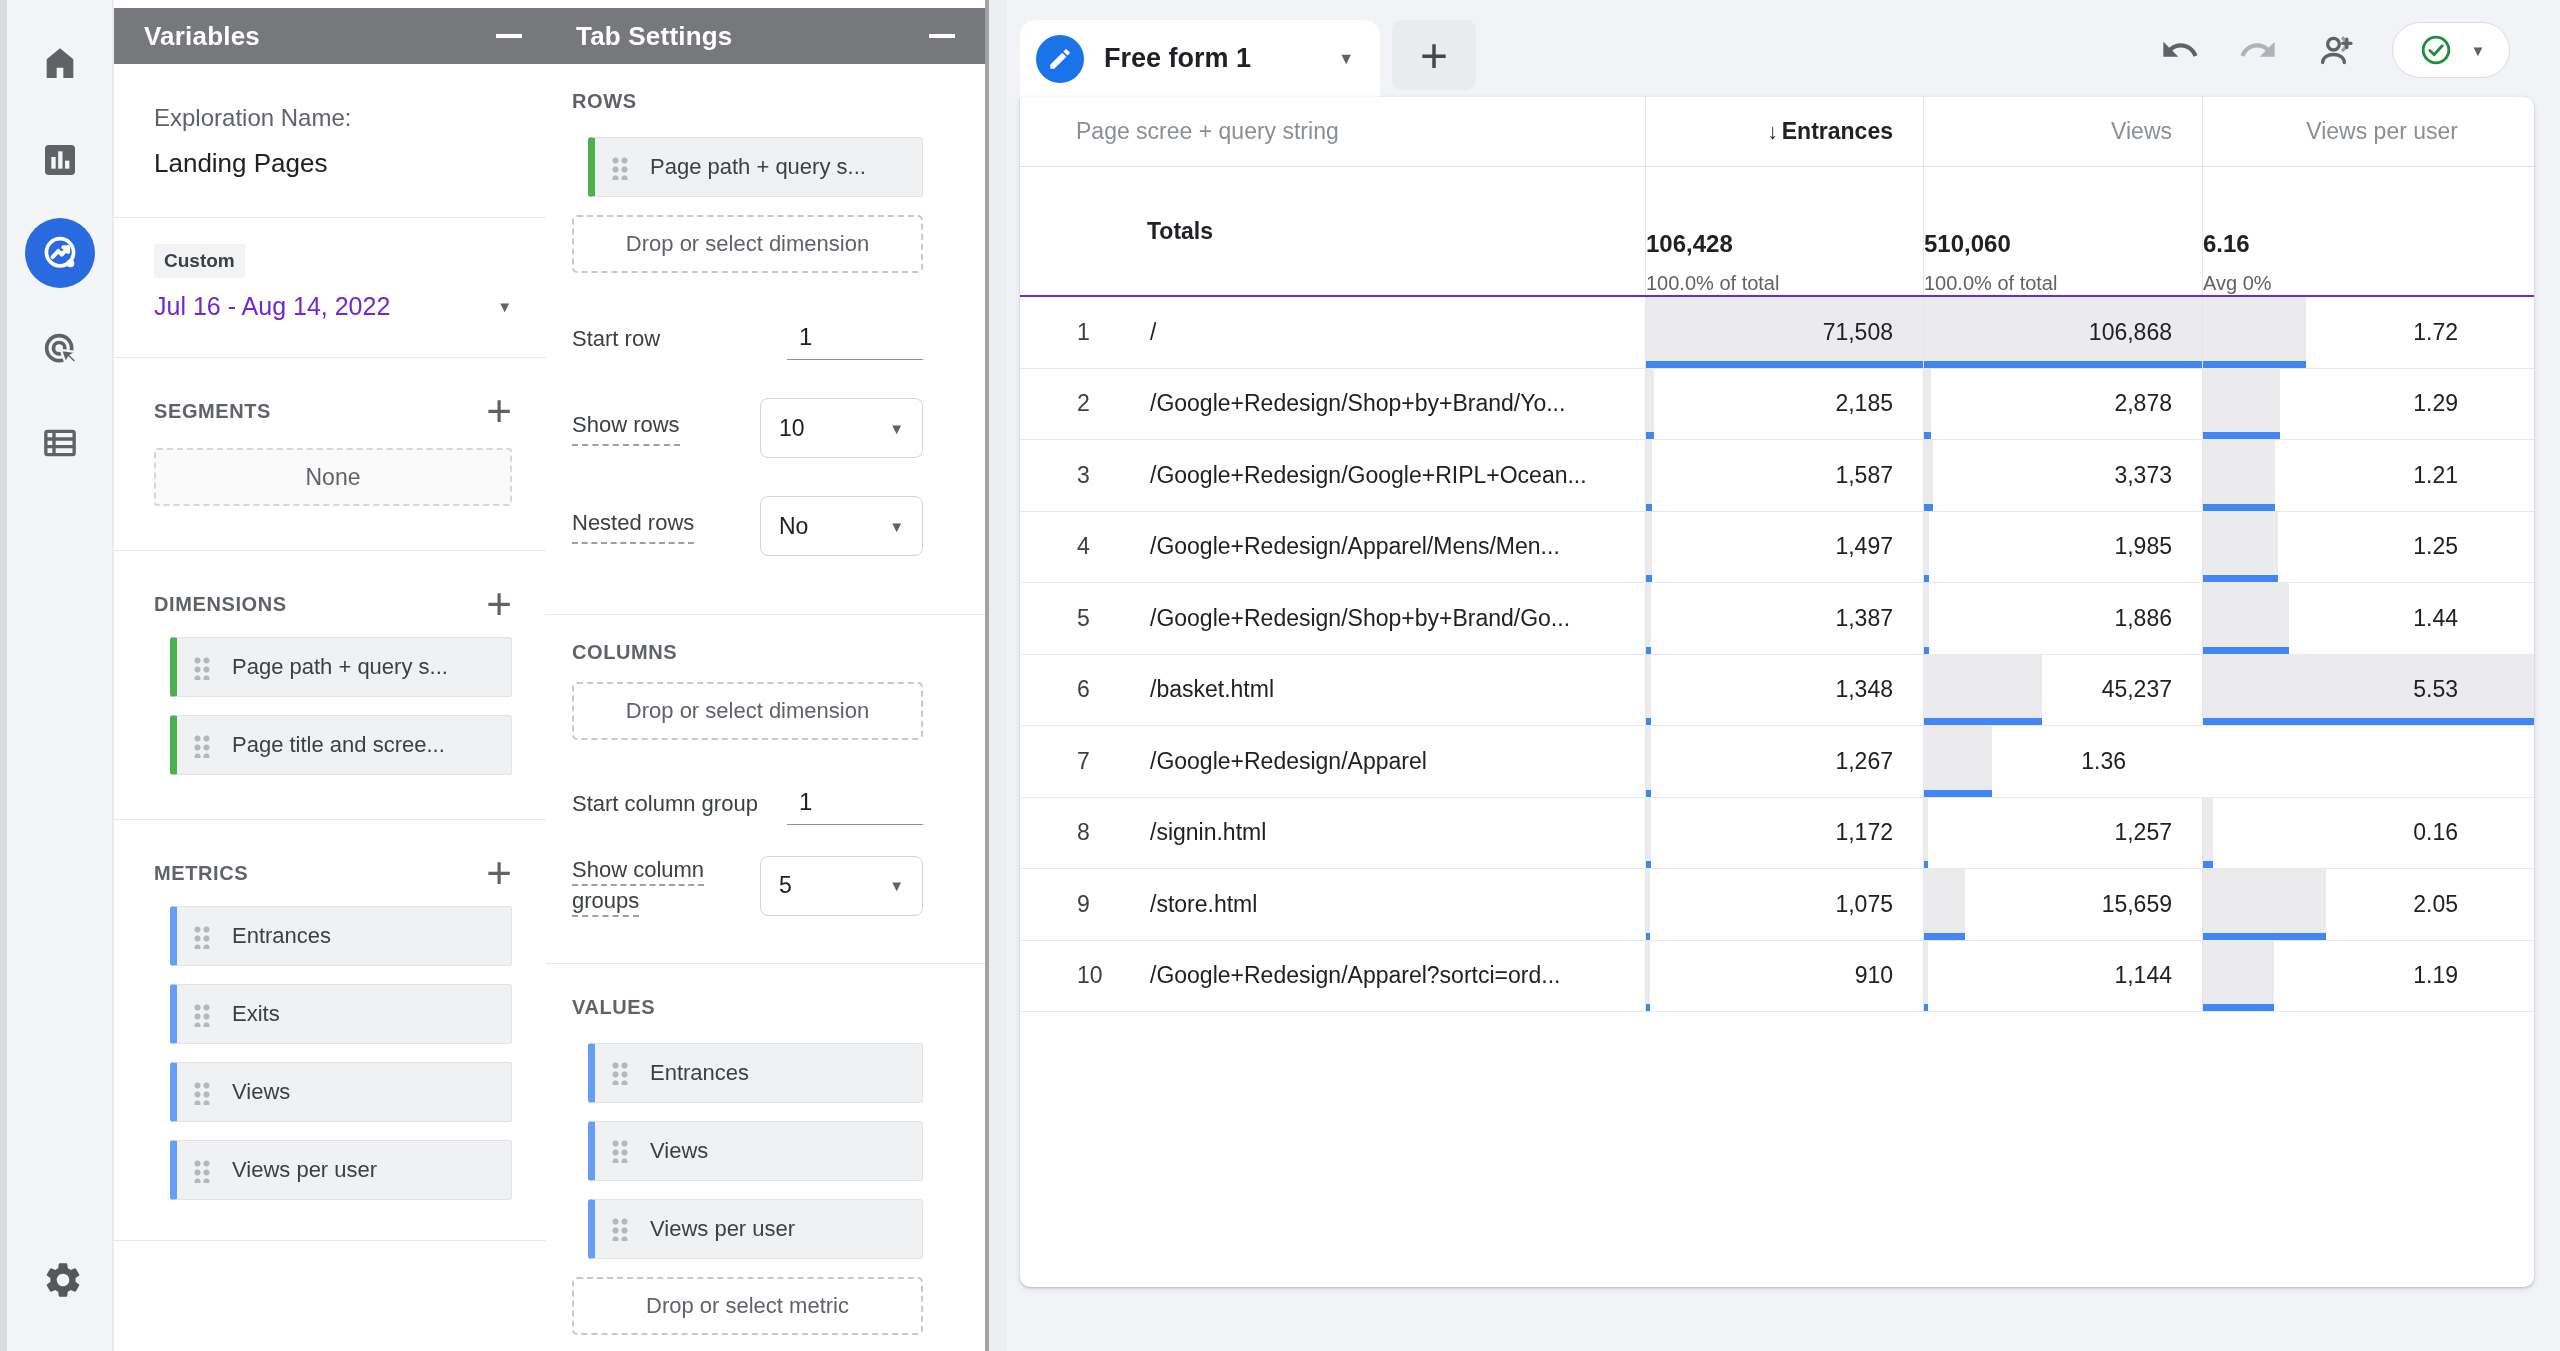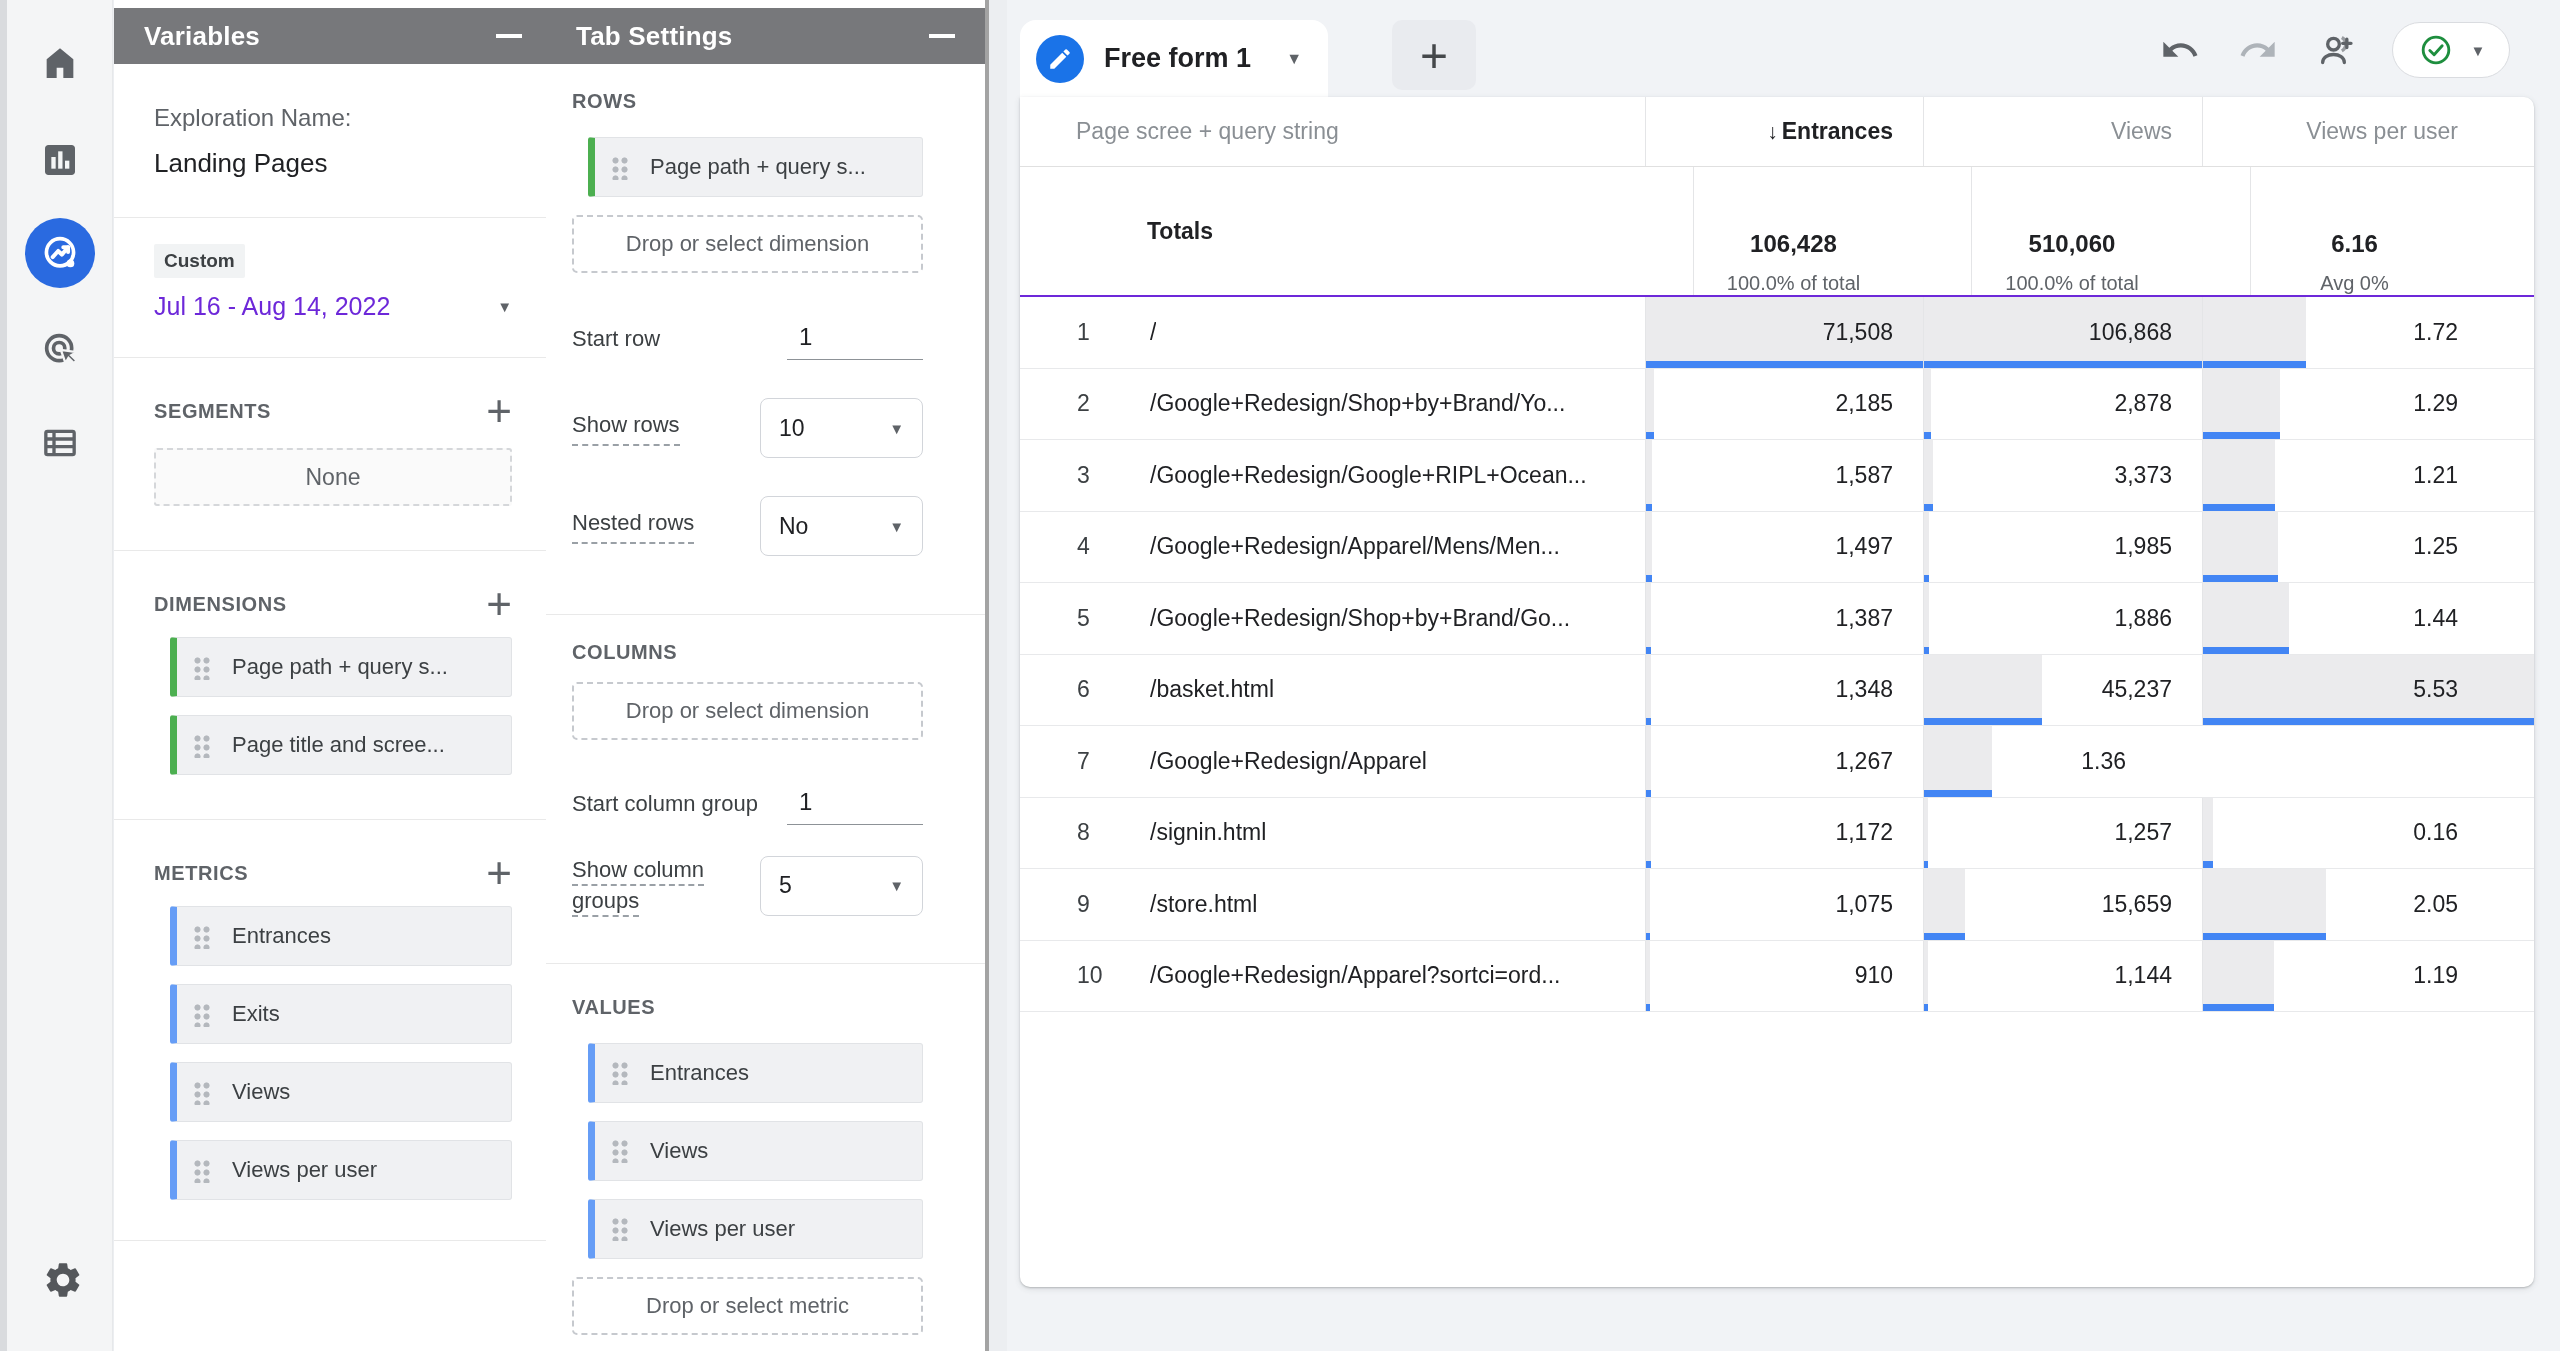--- a/index.html
+++ b/index.html
@@ -94,21 +94,21 @@
   .select-box {
     width:163px; height:60px; border:1px solid #d2d5da; border-radius:8px;
     display:flex; align-items:center; padding:0 18px; gap:8px;
     font-size:23px; color:#202124; cursor:pointer; background:#fff;
   }
   .select-box .caret { margin-left:auto; }
 
   
   .canvas { position:absolute; left:1007px; right:0; top:0; bottom:0; background:#f1f3f6; }
   .tab {
-    position:absolute; left:13px; top:20px; width:308px; height:77px;
+    position:absolute; left:13px; top:20px; width:360px; height:77px;
     background:#fff; border-radius:16px 16px 0 0;
     display:flex; align-items:center; padding:0 26px 0 16px; gap:20px; cursor:pointer;
   }
   .tab-icon { width:48px; height:48px; border-radius:50%; background:#1a73e8; display:flex; align-items:center; justify-content:center; flex:0 0 auto; }
   .tab-icon svg { width:26px; height:26px; }
   .tab-label { font-size:27px; font-weight:700; color:#202124; }
   .tab .caret { font-size:16px; }
   .add-tab {
     position:absolute; left:385px; top:20px; width:84px; height:70px;
     background:#e9ebef; border-radius:10px;
@@ -136,21 +136,21 @@
   .totals { height:130px; border-bottom:2px solid #6d28d9; }
   .drow { height:71.5px; border-bottom:1px solid #e8e9eb; }
   .cell { display:flex; align-items:center; position:relative; }
   .cell.num { justify-content:flex-end; padding-right:30px; border-left:1px solid #e4e5e7; }
   .cell.num.last { padding-right:76px; }
   .hdr-dim { padding-left:56px; font-size:23px; color:#8a8f94; }
   .hdr-num { font-size:23px; color:#8a8f94; }
   .hdr-num.sorted { color:#202124; font-weight:700; }
   .sort-arrow { font-size:21px; margin-right:4px; font-weight:400; }
   .totals-label { padding-left:127px; font-size:23px; font-weight:700; color:#202124; }
-  .tot-cell { flex-direction:column; align-items:center; justify-content:center; gap:14px;margin-left:48px; }
+  .tot-cell { flex-direction:column; align-items:flex-start; justify-content:center; gap:14px; }
   .tot-main { font-size:24px; font-weight:700; color:#202124; }
   .tot-sub { font-size:20px; color:#5f6368; }
   .dim-cell { padding-left:57px; }
   .row-num { width:40px; font-size:23px; color:#3c4043; flex:0 0 auto; }
   .row-path { margin-left:33px; font-size:23px; color:#202124; white-space:nowrap; overflow:hidden; }
   .val { position:relative; z-index:1; font-size:23px; color:#202124; }
   .bar { position:absolute; left:0; top:0; bottom:0; background:#ebebed; min-width:4px; }
   .bar::after { content:""; position:absolute; left:0; right:0; bottom:0; height:7px; background:#4285f4; }
 </style>
 </head>

